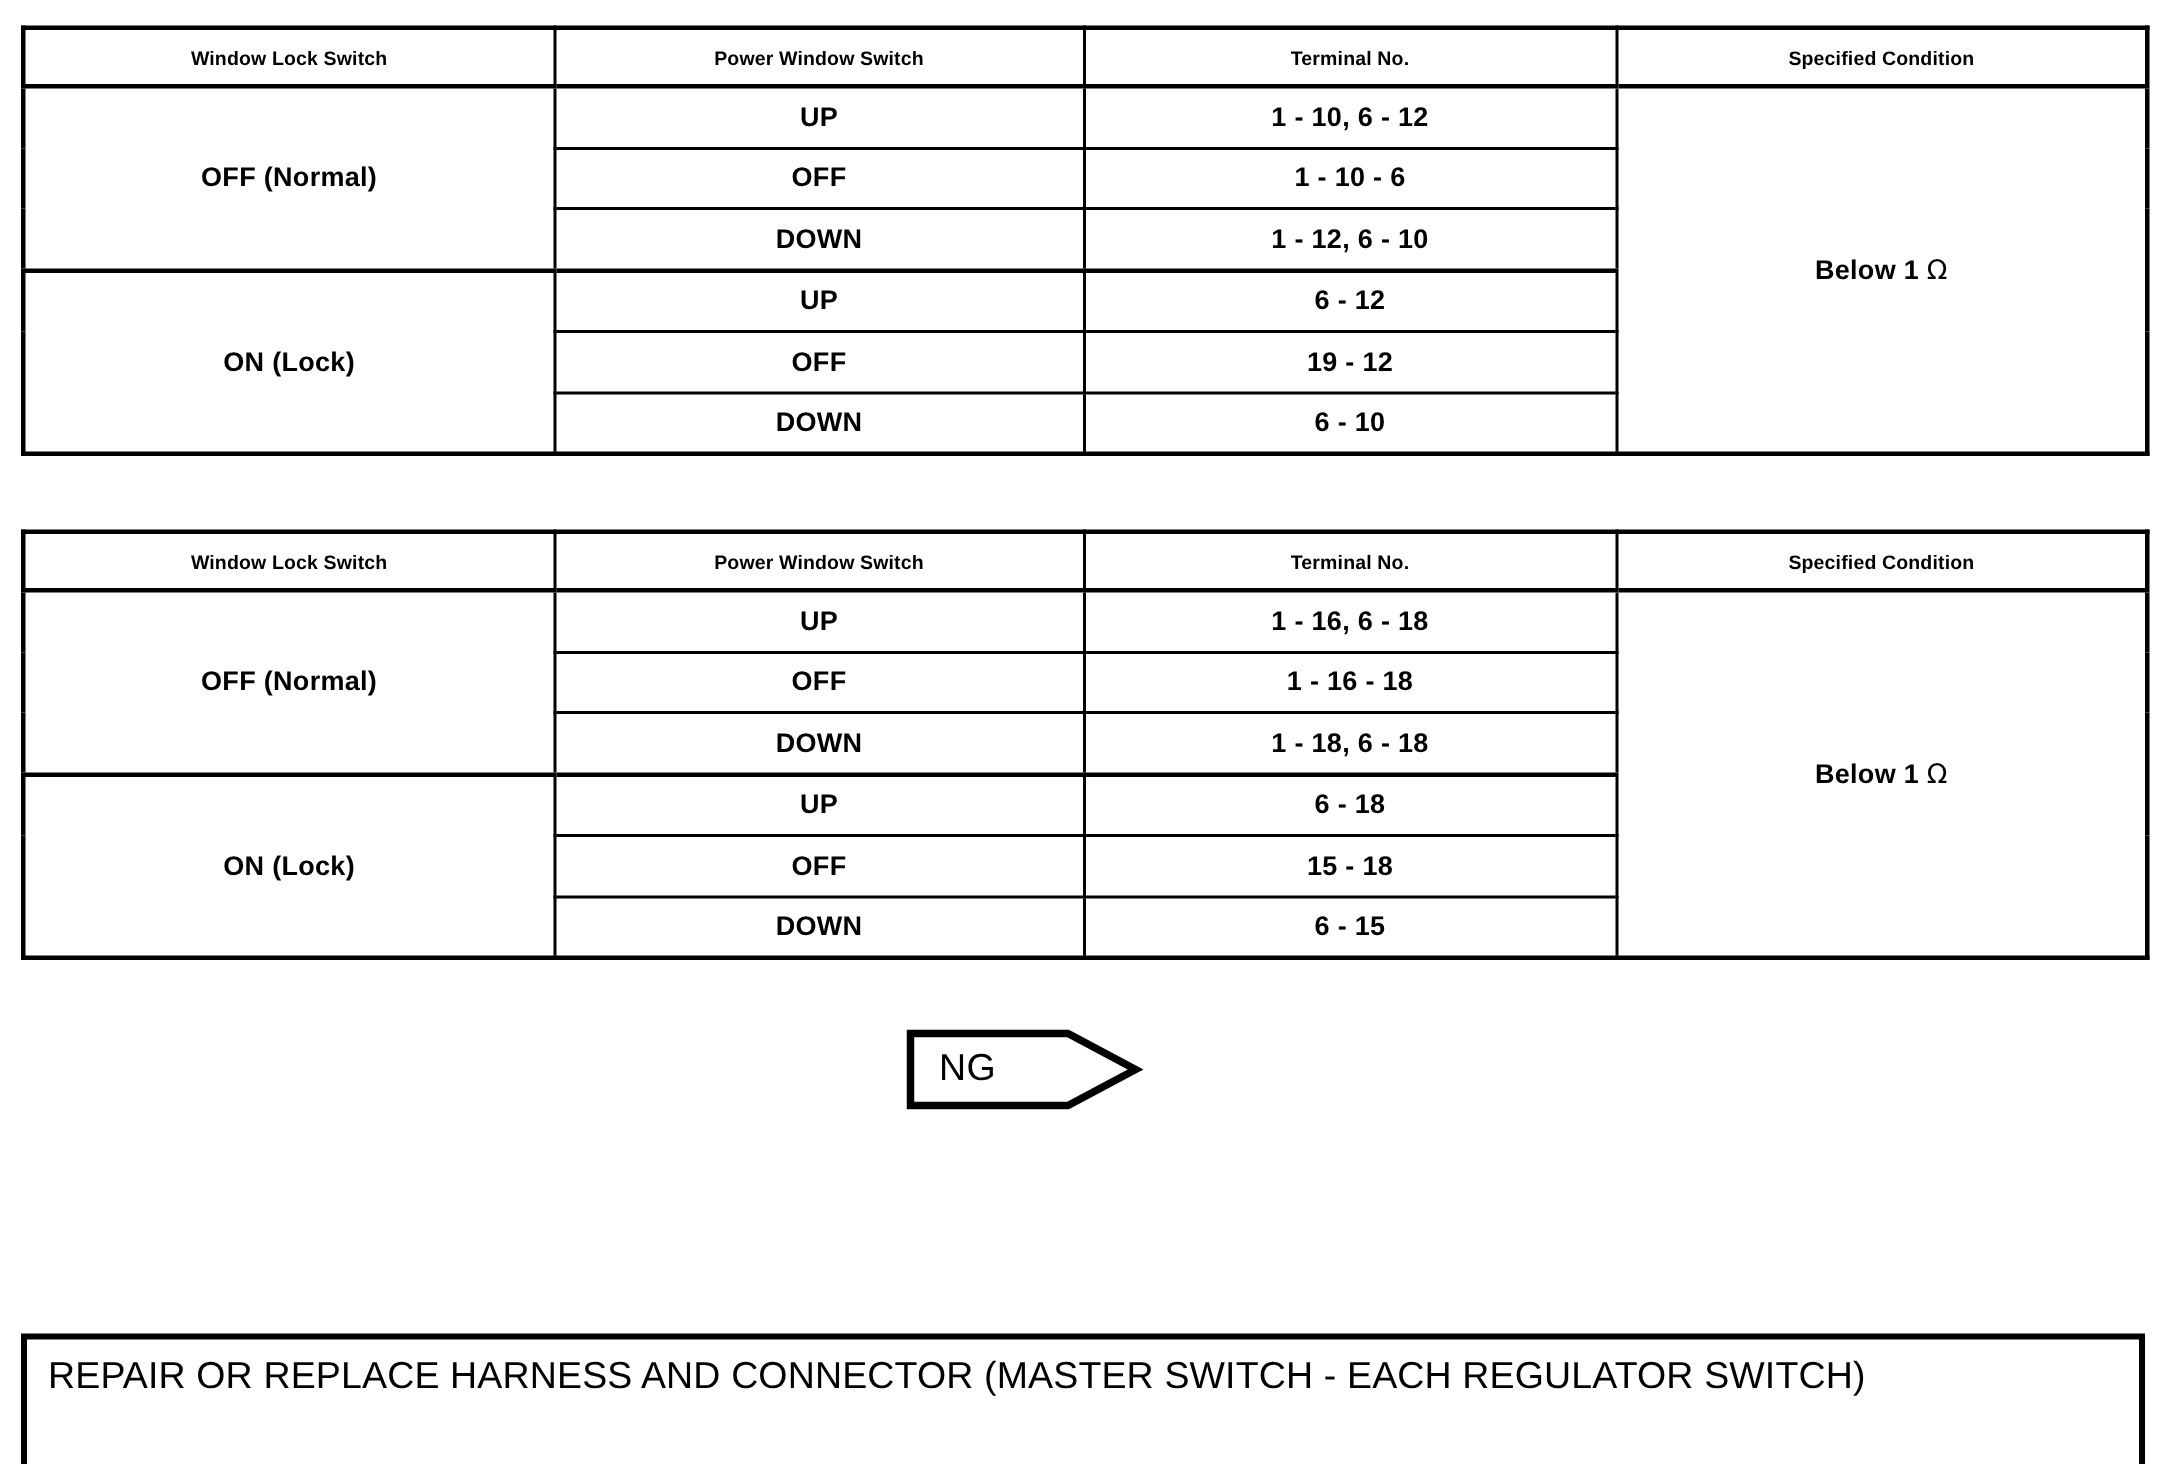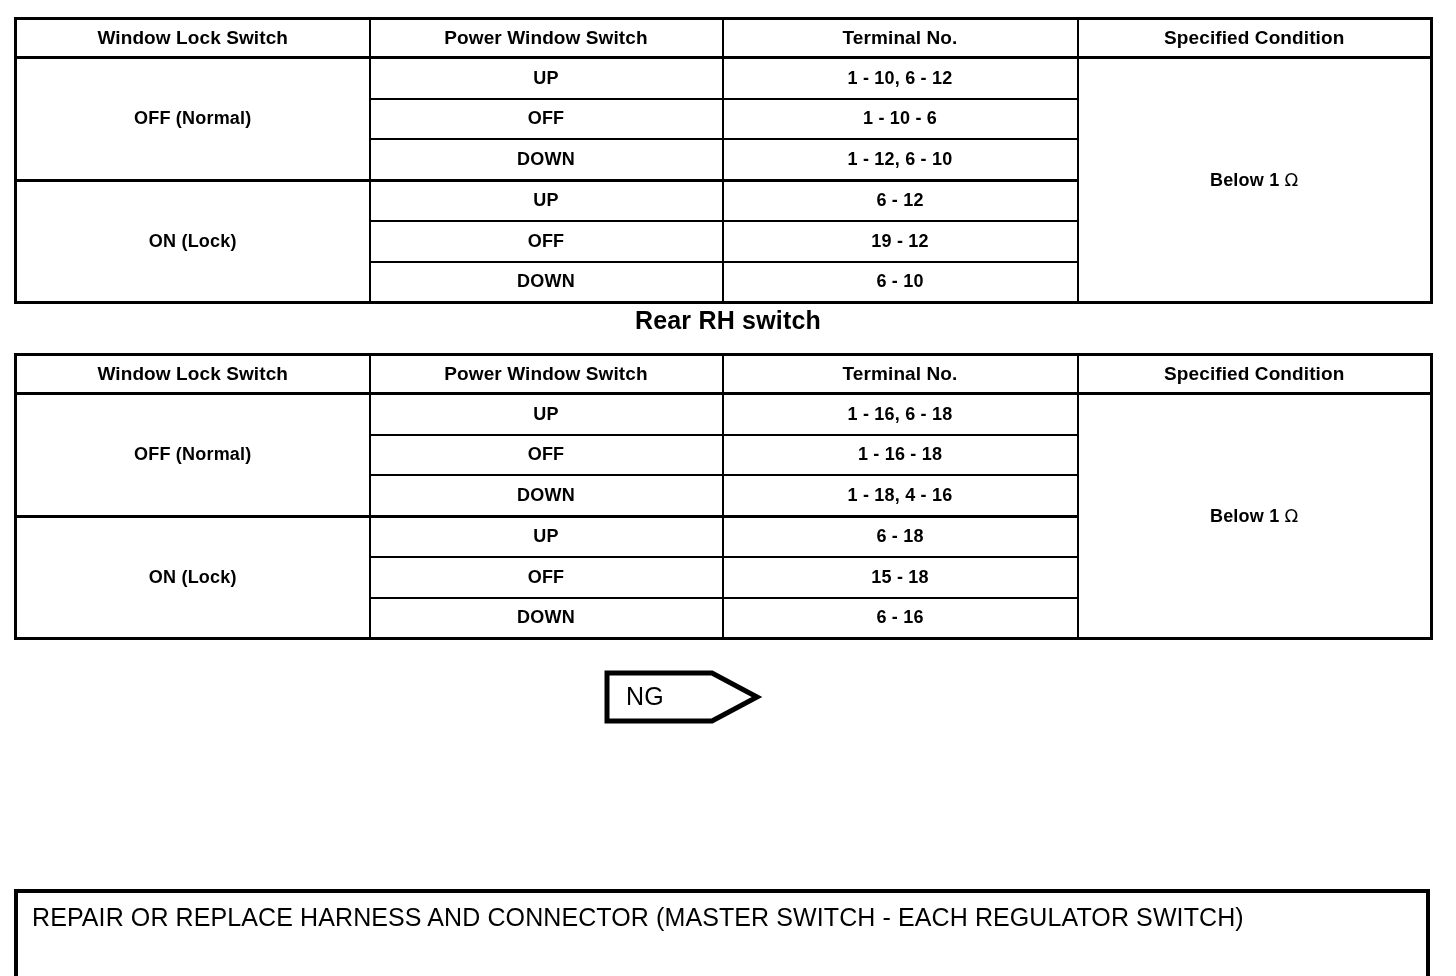--- a/index.html
+++ b/index.html
@@ -35,21 +35,21 @@
   .spec-table th {
     border: 2px solid #000;
     padding: 0;
     text-align: center;
     vertical-align: middle;
     font-weight: bold;
     color: #000;
     background: #fff;
   }
   .spec-table th {
-    font-size: 19px;
+    font-size: 13px;
     height: 36px;
     letter-spacing: 0.1px;
   }
   .spec-table td {
     font-size: 18px;
     height: 38.5px;
     letter-spacing: 0.2px;
   }
   
   .spec-table {
@@ -170,21 +170,20 @@
         <td>OFF</td>
         <td>19 - 12</td>
       </tr>
       <tr>
         <td>DOWN</td>
         <td>6 - 10</td>
       </tr>
     </tbody>
   </table>
 
-  <div class="section-caption" style="left:0; top:306px; width:1456px; text-align:center;">Rear RH switch</div>
 
   <table class="spec-table" style="left:14px; top:353px; width:1416px;">
     <colgroup>
       <col class="c1">
         <col class="c2">
         <col class="c3">
         <col class="c4">
     </colgroup>
     <thead>
       <tr>
@@ -200,39 +199,39 @@
         <td>UP</td>
         <td>1 - 16, 6 - 18</td>
         <td class="cell-cond" rowspan="6"><span>Below 1 </span><span class="ohm">Ω</span></td>
       </tr>
       <tr>
         <td>OFF</td>
         <td>1 - 16 - 18</td>
       </tr>
       <tr>
         <td>DOWN</td>
-        <td>1 - 18, 4 - 16</td>
+        <td>1 - 18, 6 - 18</td>
       </tr>
       <tr class="group-start">
         <td class="cell-lock" rowspan="3">ON (Lock)</td>
         <td>UP</td>
         <td>6 - 18</td>
       </tr>
       <tr>
         <td>OFF</td>
         <td>15 - 18</td>
       </tr>
       <tr>
         <td>DOWN</td>
-        <td>6 - 16</td>
+        <td>6 - 15</td>
       </tr>
     </tbody>
   </table>
 
-  <div class="judge" style="left:604px; top:670px; width:156px; height:54px;padding-left:36px;">
+  <div class="judge" style="left:604px; top:686px; width:156px; height:54px;padding-left:36px;">
     <svg width="156" height="54" viewBox="0 0 156 54">
       <polygon points="3,3 108,3 153,27 108,51 3,51" fill="#ffffff" stroke="#000000" stroke-width="5" stroke-linejoin="miter"></polygon>
     </svg>
     <span class="judge-label" style="left:22px; top:12px;">NG</span>
   </div>
 
 
 
   <div class="result-box" style="left:14px; top:857px; width:1416px; height:102px;margin-top:32px;">
     <span class="rb-text">REPAIR OR REPLACE HARNESS AND CONNECTOR (MASTER SWITCH - EACH REGULATOR SWITCH)</span>

